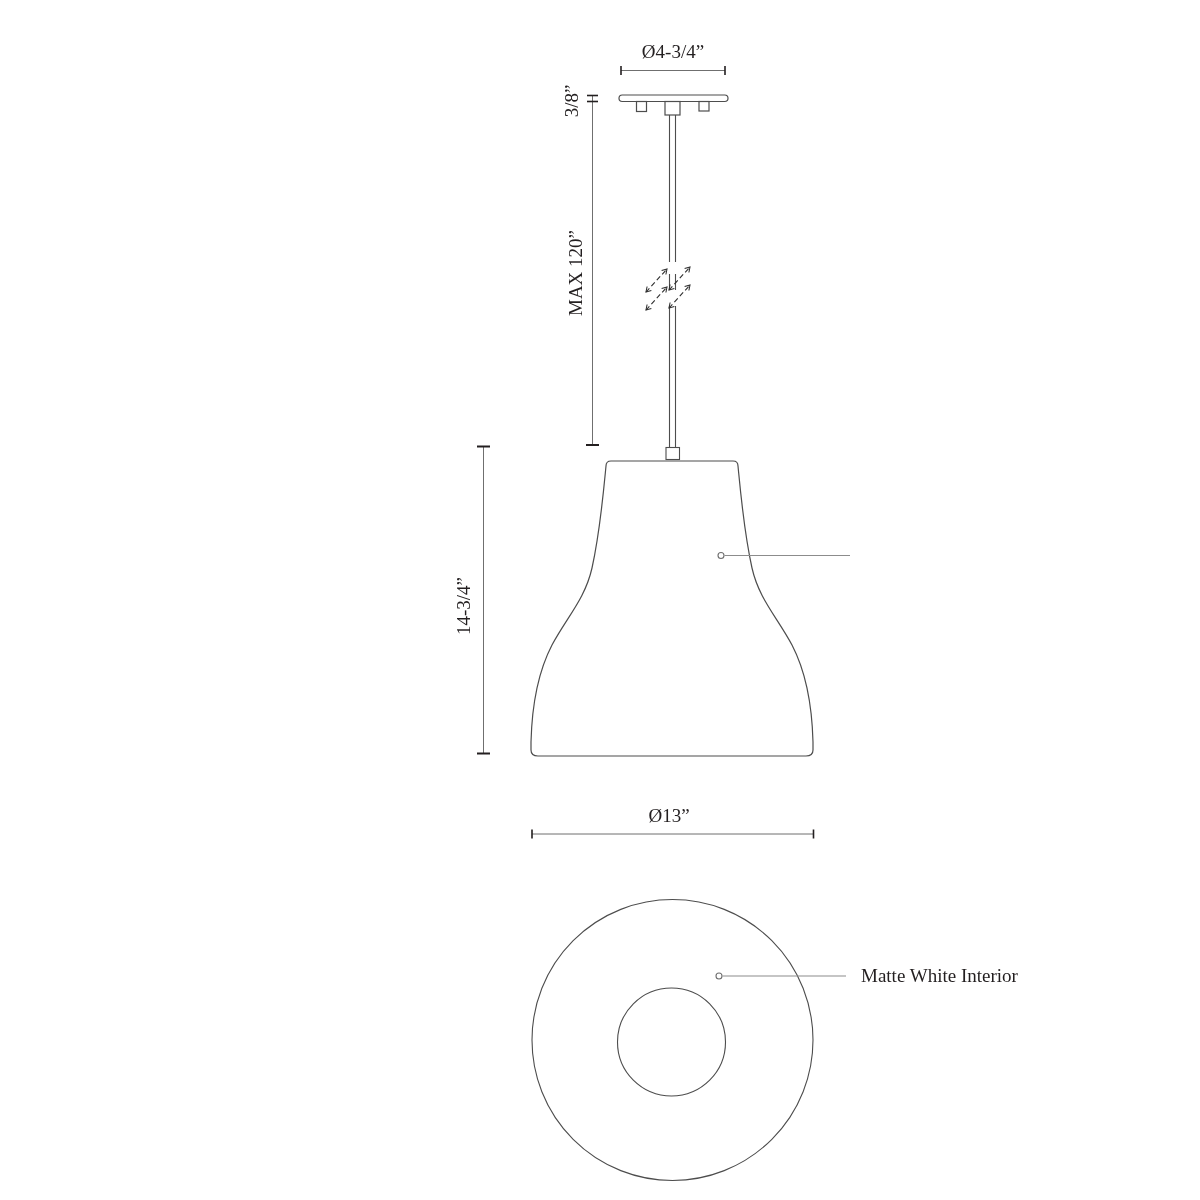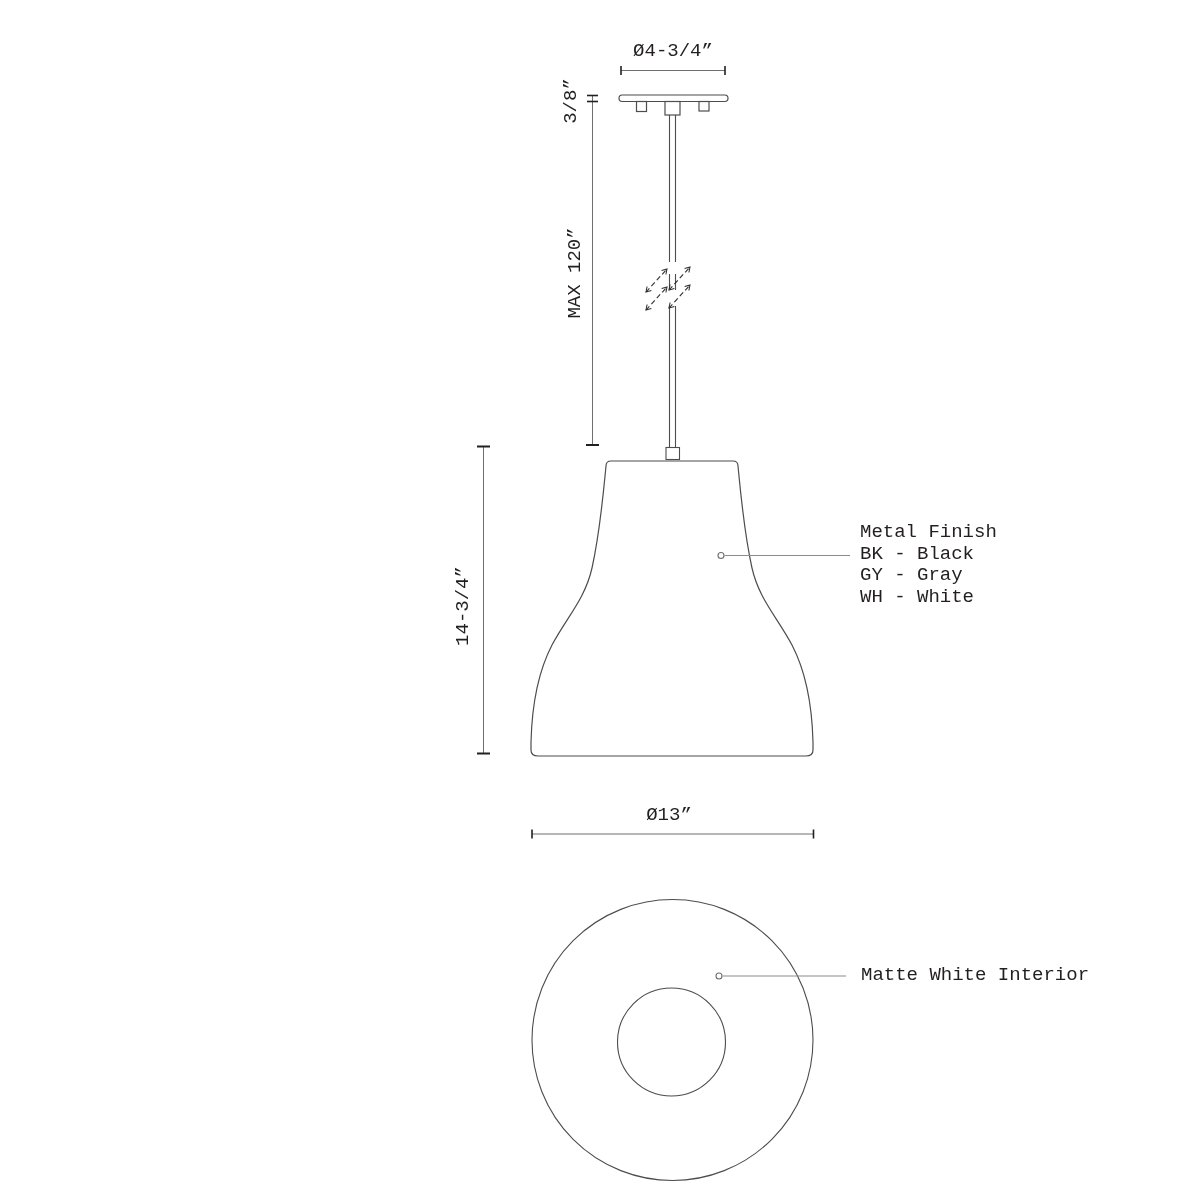--- a/index.html
+++ b/index.html
@@ -1,21 +1,21 @@
 <!DOCTYPE html>
 <html><head>
 <meta charset="utf-8">
 <style>
   html, body { margin: 0; padding: 0; background: #ffffff; }
   #canvas {
     position: relative;
     width: 1200px;
     height: 1200px;
     background: #ffffff;
-    font-family: Liberation Mono, monospace;
+    font-family: Liberation Serif, serif;
     color: #231f20;
     overflow: hidden;
   }
   #drawing-svg { position: absolute; left: 0; top: 0; }
   .dim-label {
     position: absolute;
     font-size: 19px;
     line-height: 19px;
     white-space: nowrap;
     color: #231f20;
@@ -129,22 +129,16 @@
   <div class="dim-label" style="left:673px; top:51px;">Ø4-3/4”</div>
 
   <div class="dim-label vertical" style="left:571px; top:101px;">3/8”</div>
 
   <div class="dim-label vertical" style="left:575px; top:273px;">MAX 120”</div>
 
   <div class="dim-label vertical" style="left:463px; top:606px;">14-3/4”</div>
 
   <div class="dim-label" style="left:669px; top:815px;">Ø13”</div>
 
-  <div class="callout" style="left:860px; top:522px;">
-    <div>Metal Finish</div>
-    <div>BK - Black</div>
-    <div>GY - Gray</div>
-    <div>WH - White</div>
-  </div>
 
   <div class="callout" style="left:861px; top:976px; transform: translate(0,-50%); text-align: center;">Matte White Interior</div>
 
 </div>
 
 </body></html>

